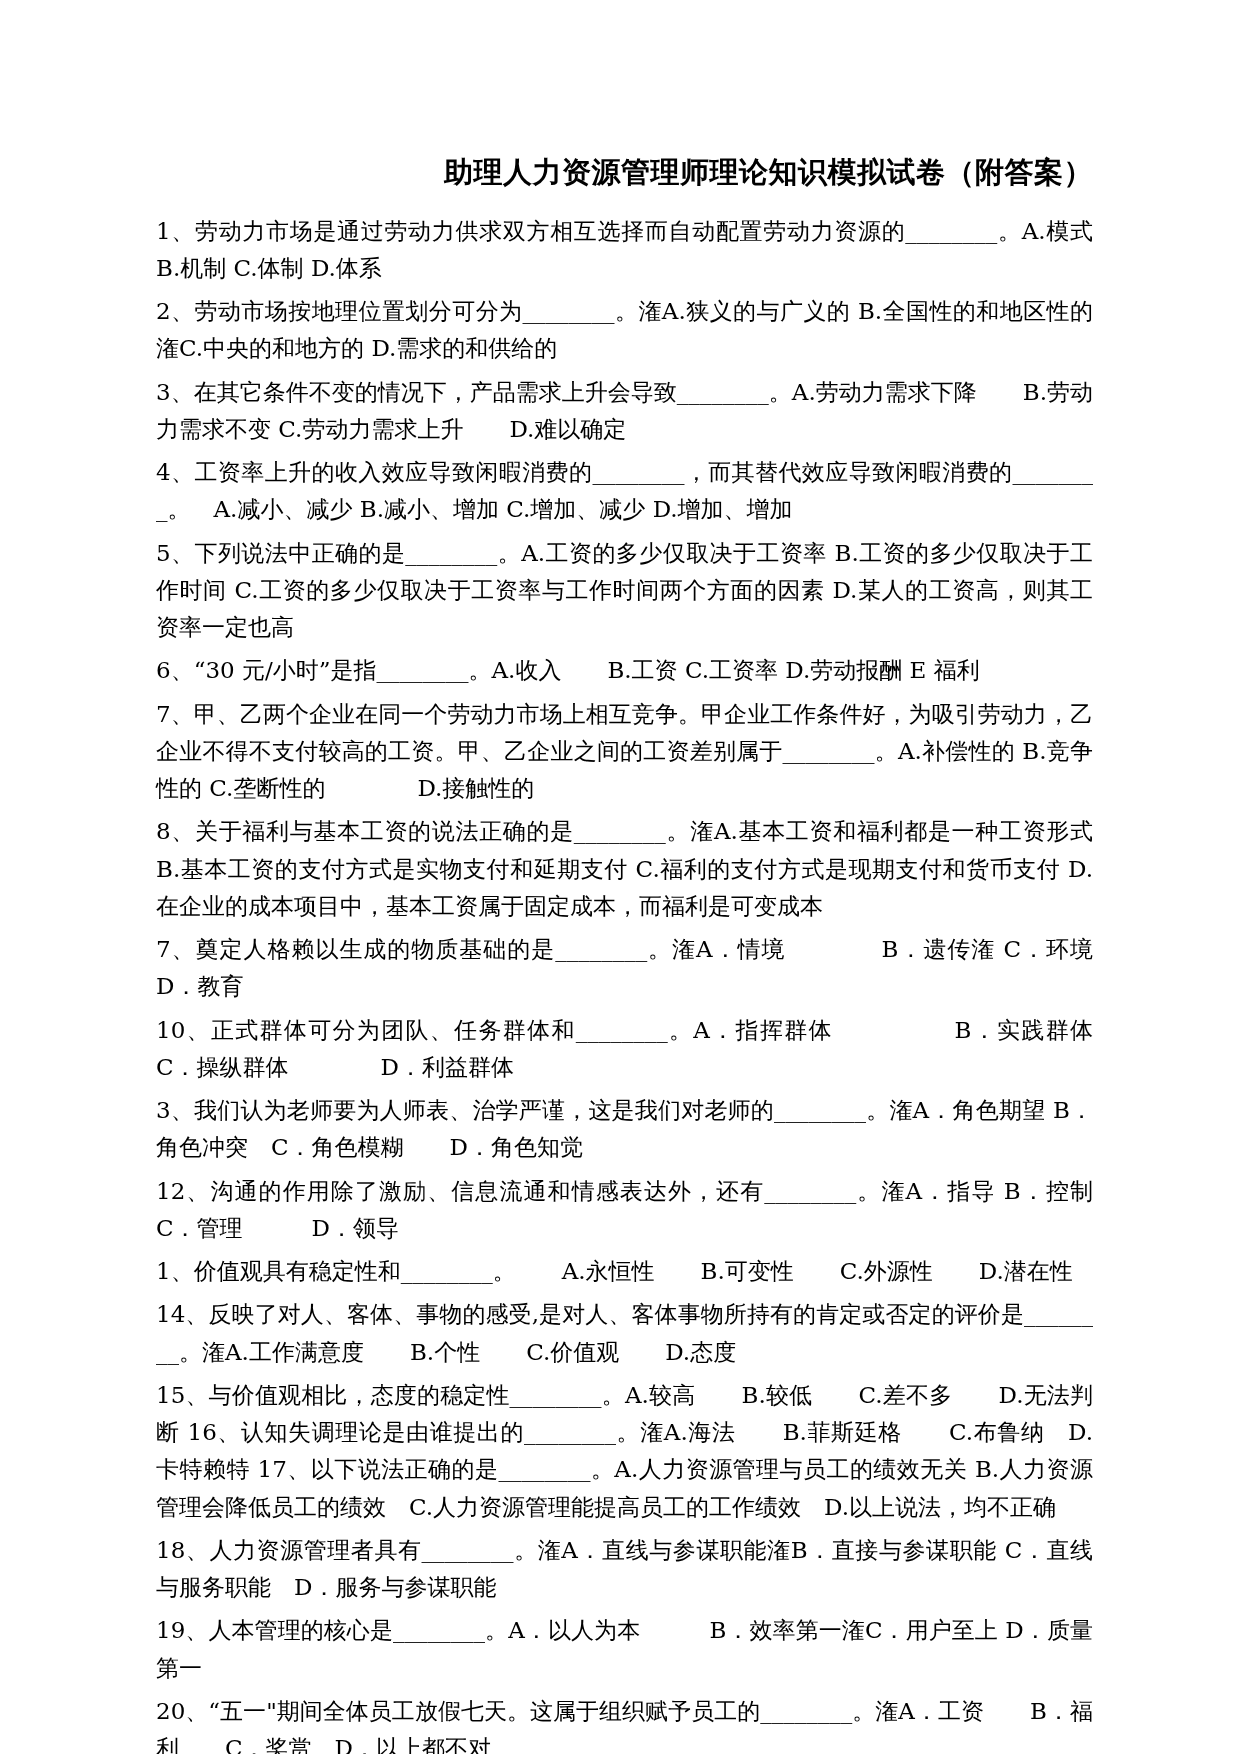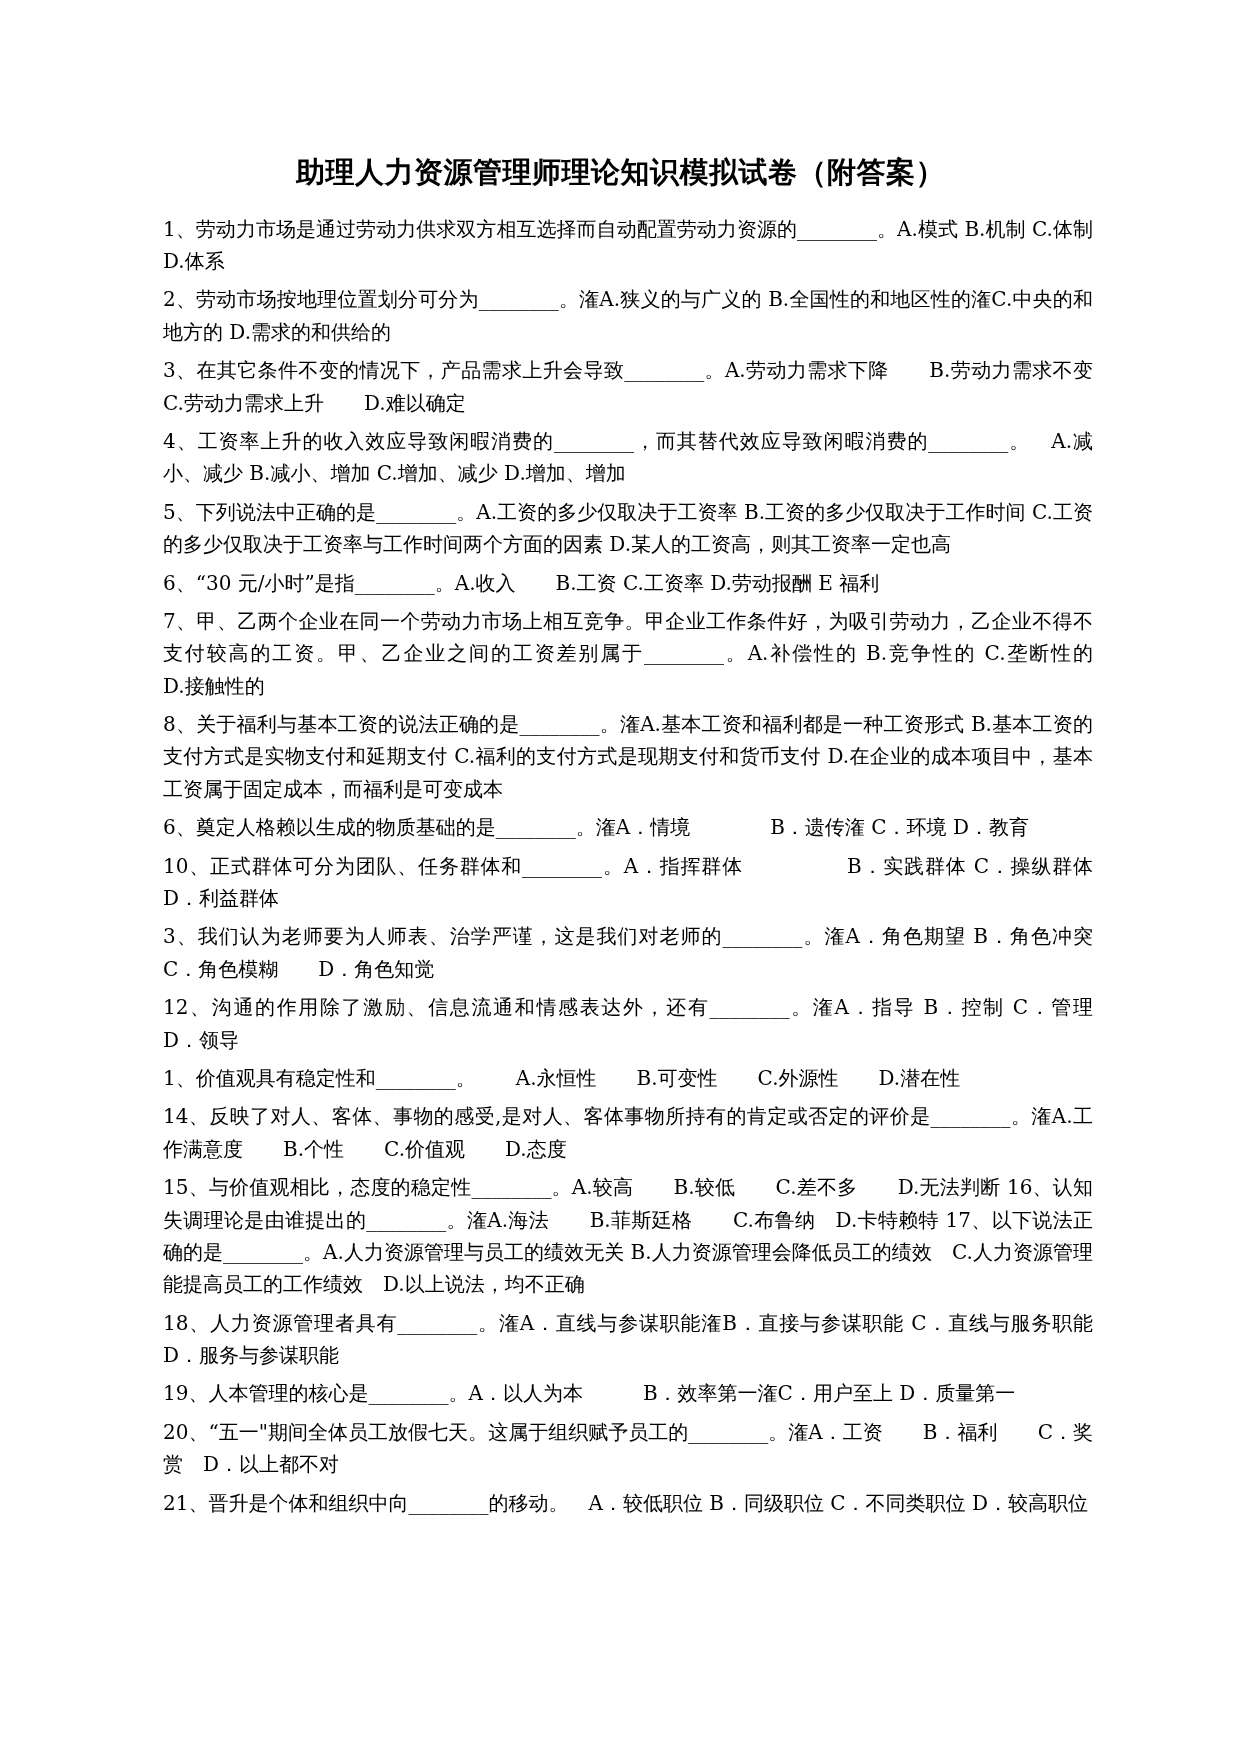--- a/index.html
+++ b/index.html
@@ -12,31 +12,31 @@
     min-height: 1754px;
     background: #ffffff;
     margin: 0 auto;
     position: relative;
     box-sizing: border-box;
     padding: 152px 148px 60px 148px;
     font-family: "DejaVu Serif", "Liberation Serif", serif;
     color: #000000;
   }
   .doc-title {
-    text-align: center;
+    text-align: right;
     font-size: 29px;
     font-weight: bold;
     line-height: 1.4;
     margin: 0 0 20px 0;
     letter-spacing: 0.5px;
   }
   .q {
-    font-size: 20px;
+    font-size: 23px;
     line-height: 1.62;
-    margin: 0 0 6px 15px;
+    margin: 0 0 6px 8px;
     text-align: justify;
     text-justify: inter-ideograph;
     word-break: break-all;
   }
   .q:last-child {
     margin-bottom: 0;
   }
 </style>
 </head>
 <body>
@@ -45,21 +45,21 @@
   <h1 class="doc-title">助理人力资源管理师理论知识模拟试卷（附答案）</h1>
   <div class="body">
     <p class="q">1、劳动力市场是通过劳动力供求双方相互选择而自动配置劳动力资源的________。A.模式  B.机制  C.体制  D.体系</p>
     <p class="q">2、劳动市场按地理位置划分可分为________。潅A.狭义的与广义的  B.全国性的和地区性的潅C.中央的和地方的  D.需求的和供给的</p>
     <p class="q">3、在其它条件不变的情况下，产品需求上升会导致________。A.劳动力需求下降　　B.劳动力需求不变  C.劳动力需求上升　　D.难以确定</p>
     <p class="q">4、工资率上升的收入效应导致闲暇消费的________，而其替代效应导致闲暇消费的________。　A.减小、减少 B.减小、增加 C.增加、减少 D.增加、增加</p>
     <p class="q">5、下列说法中正确的是________。A.工资的多少仅取决于工资率 B.工资的多少仅取决于工作时间 C.工资的多少仅取决于工资率与工作时间两个方面的因素 D.某人的工资高，则其工资率一定也高</p>
     <p class="q">6、“30 元/小时”是指________。A.收入　　B.工资  C.工资率  D.劳动报酬 E 福利</p>
     <p class="q">7、甲、乙两个企业在同一个劳动力市场上相互竞争。甲企业工作条件好，为吸引劳动力，乙企业不得不支付较高的工资。甲、乙企业之间的工资差别属于________。A.补偿性的 B.竞争性的 C.垄断性的　　　　D.接触性的</p>
     <p class="q">8、关于福利与基本工资的说法正确的是________。潅A.基本工资和福利都是一种工资形式 B.基本工资的支付方式是实物支付和延期支付 C.福利的支付方式是现期支付和货币支付 D.在企业的成本项目中，基本工资属于固定成本，而福利是可变成本</p>
-    <p class="q">6、奠定人格赖以生成的物质基础的是________。潅A．情境　　　　B．遗传潅 C．环境 D．教育</p>
+    <p class="q">7、奠定人格赖以生成的物质基础的是________。潅A．情境　　　　B．遗传潅 C．环境 D．教育</p>
     <p class="q">10、正式群体可分为团队、任务群体和________。A．指挥群体　　　　　B．实践群体 C．操纵群体　　　　D．利益群体</p>
     <p class="q">3、我们认为老师要为人师表、治学严谨，这是我们对老师的________。潅A．角色期望 B．角色冲突　C．角色模糊　　D．角色知觉</p>
     <p class="q">12、沟通的作用除了激励、信息流通和情感表达外，还有________。潅A．指导 B．控制 C．管理　　　D．领导</p>
     <p class="q">1、价值观具有稳定性和________。　　A.永恒性　　B.可变性　　C.外源性　　D.潜在性</p>
     <p class="q">14、反映了对人、客体、事物的感受,是对人、客体事物所持有的肯定或否定的评价是________。潅A.工作满意度　　B.个性　　C.价值观　　D.态度</p>
     <p class="q">15、与价值观相比，态度的稳定性________。A.较高　　B.较低　　C.差不多　　D.无法判断 16、认知失调理论是由谁提出的________。潅A.海法　　B.菲斯廷格　　C.布鲁纳　D.卡特赖特 17、以下说法正确的是________。A.人力资源管理与员工的绩效无关 B.人力资源管理会降低员工的绩效　C.人力资源管理能提高员工的工作绩效　D.以上说法，均不正确</p>
     <p class="q">18、人力资源管理者具有________。潅A．直线与参谋职能潅B．直接与参谋职能 C．直线与服务职能　D．服务与参谋职能</p>
     <p class="q">19、人本管理的核心是________。A．以人为本　　　B．效率第一潅C．用户至上 D．质量第一</p>
     <p class="q">20、“五一"期间全体员工放假七天。这属于组织赋予员工的________。潅A．工资　　B．福利　　C．奖赏　D．以上都不对</p>
     <p class="q">21、晋升是个体和组织中向________的移动。　A．较低职位 B．同级职位 C．不同类职位 D．较高职位</p>

